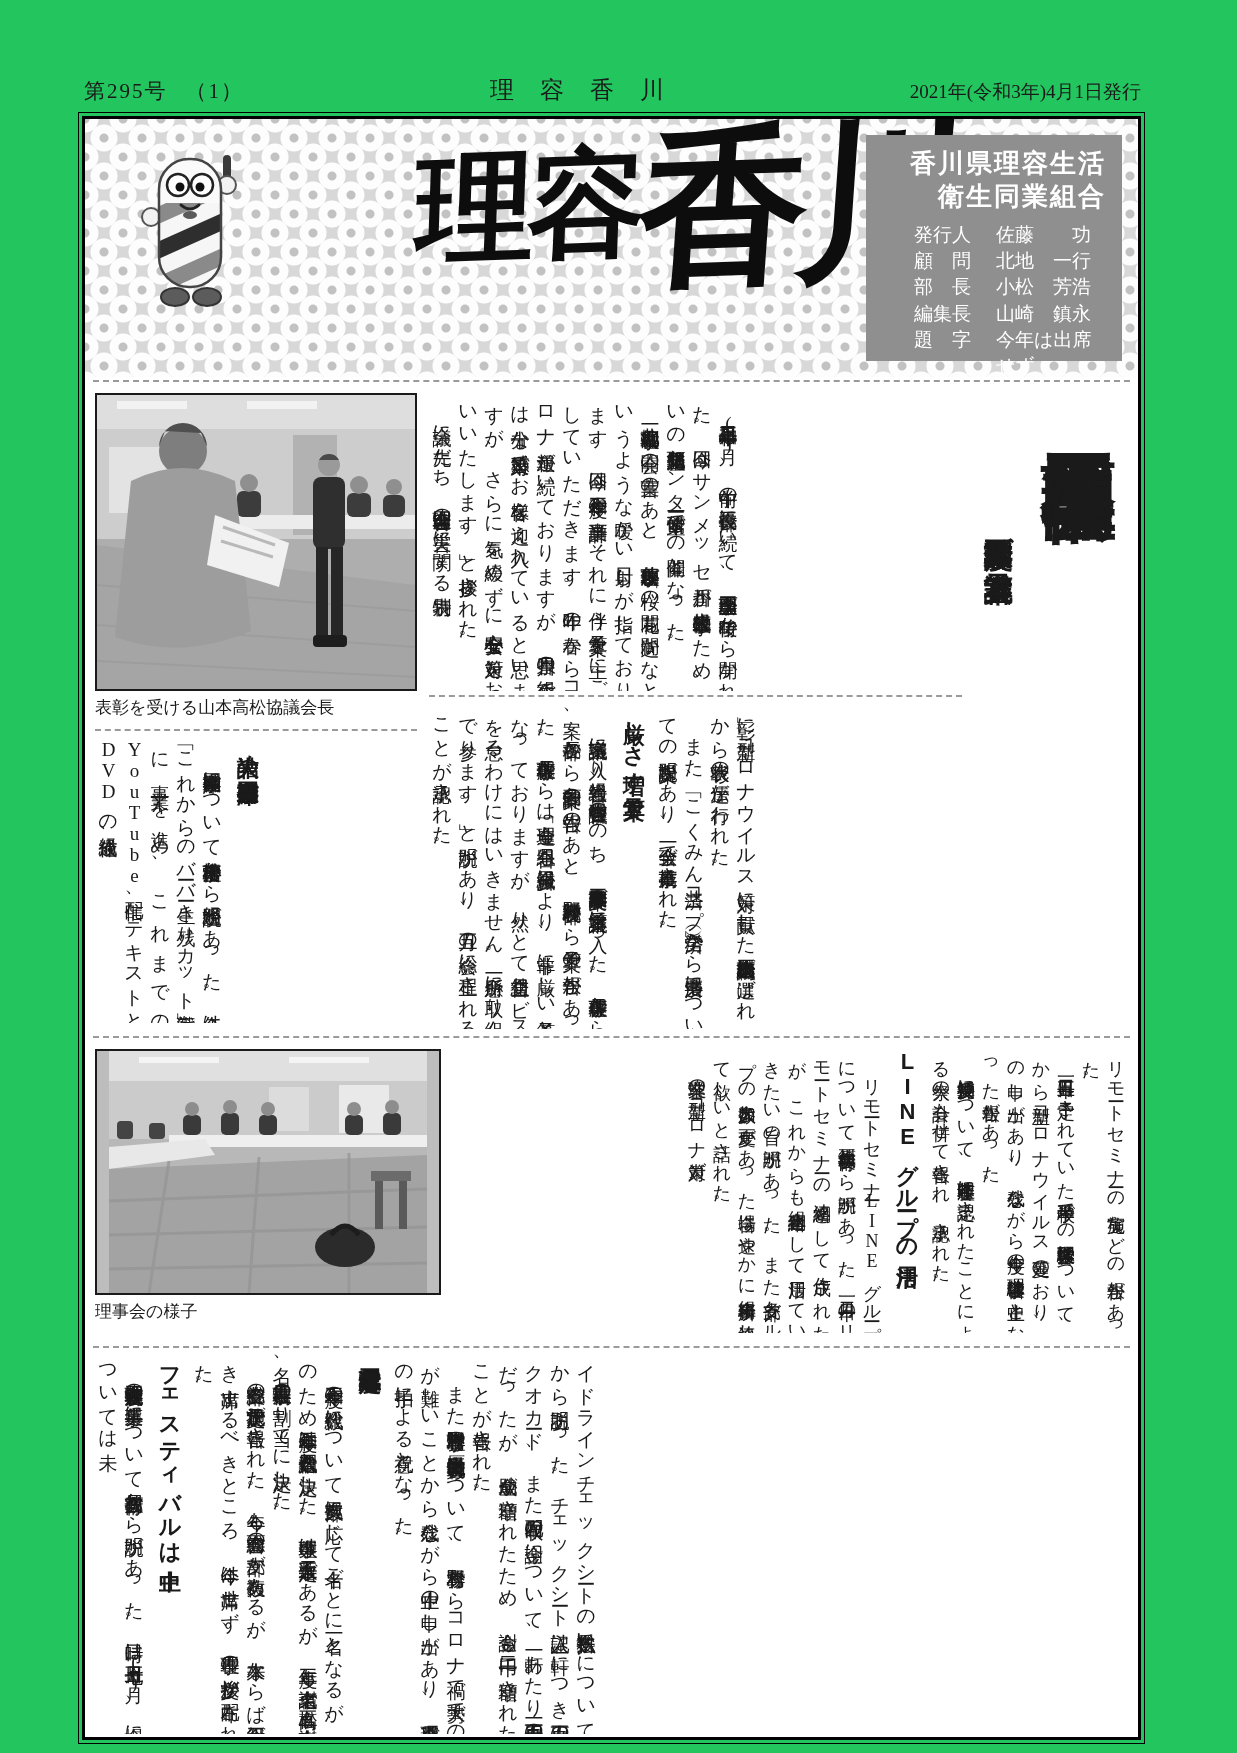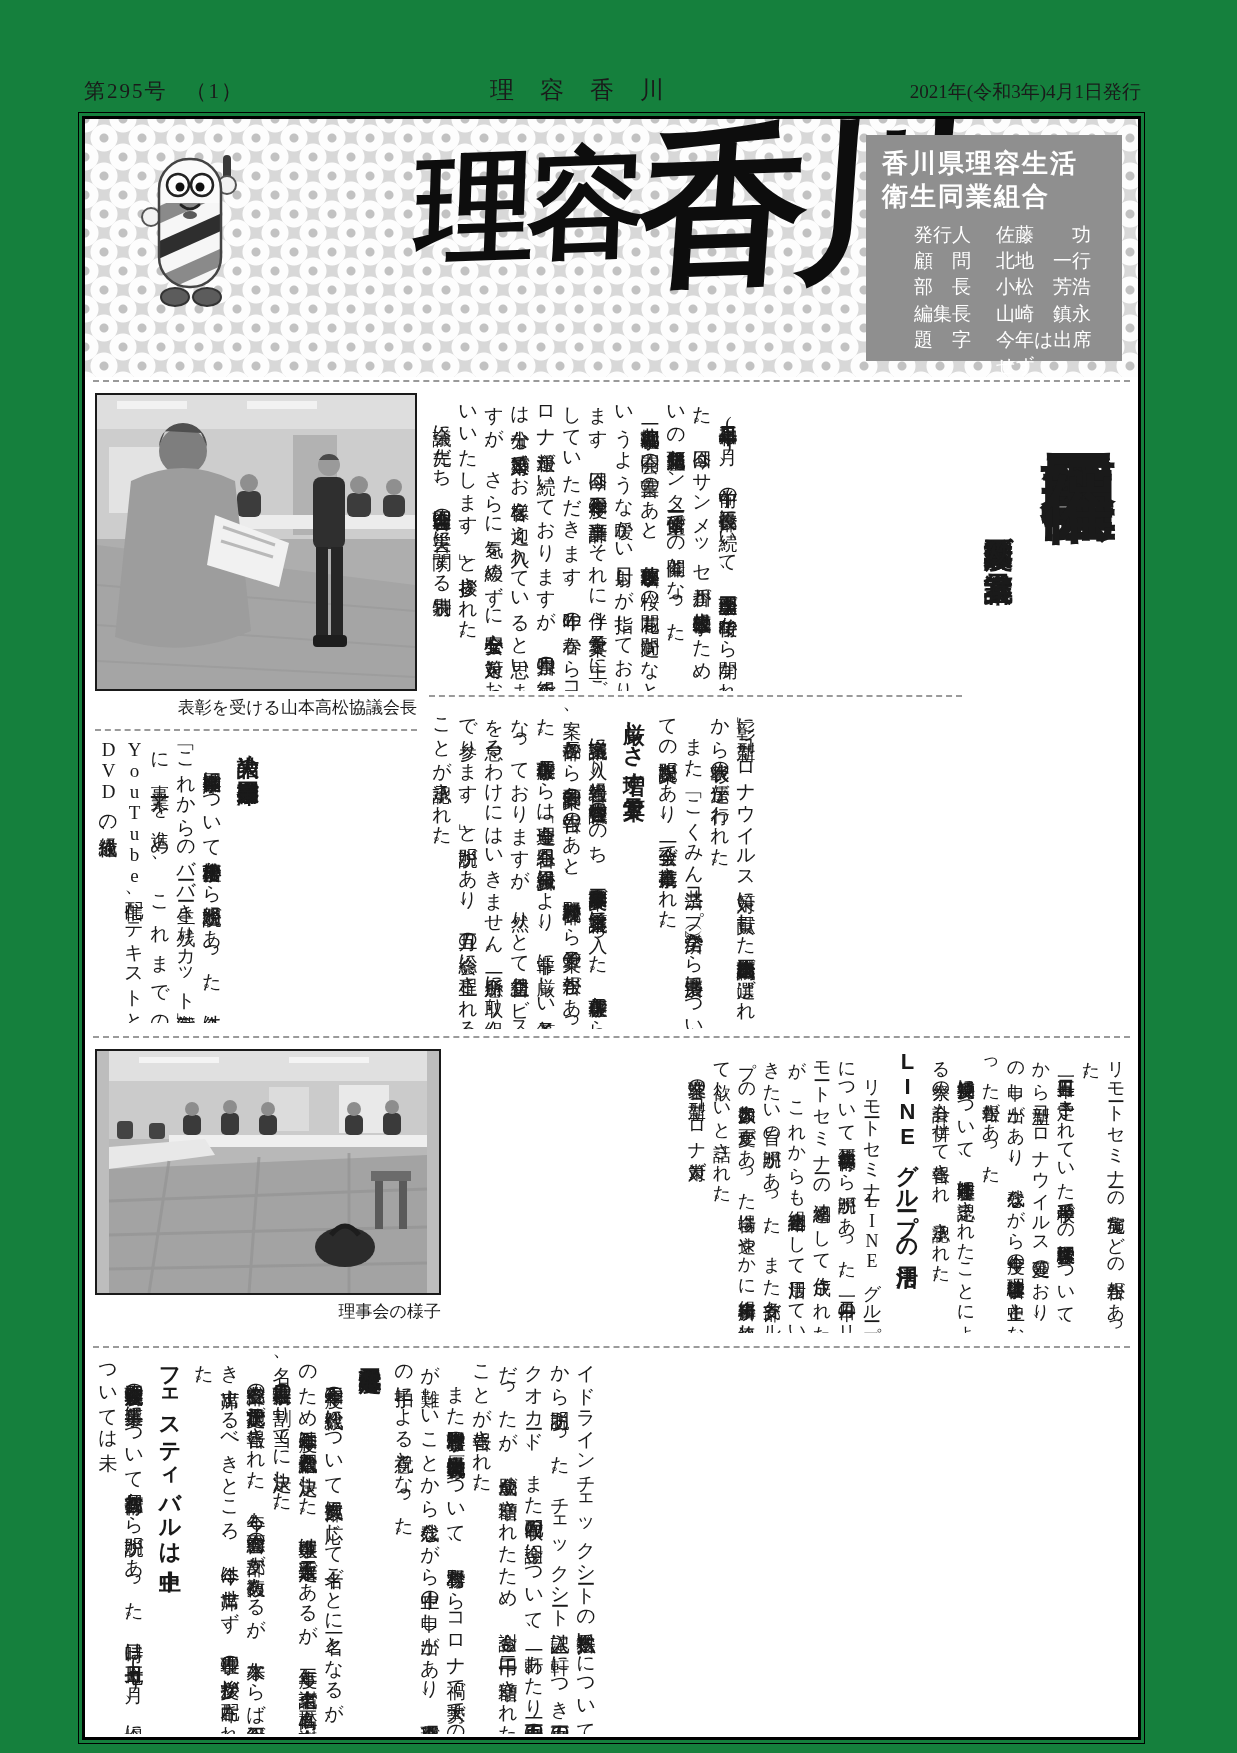--- a/index.html
+++ b/index.html
@@ -1,18 +1,18 @@
 <!DOCTYPE html>
 <html lang="ja"><head>
 <meta charset="utf-8">
 <style>
   * { box-sizing: border-box; margin: 0; padding: 0; }
   html,body { width:1237px; height:1753px; background:#f5f5f3; }
   body { font-family:"Liberation Serif", serif; color:#1a1a1a; position:relative; }
-  .page { position:absolute; inset:0; background:#15803d; }
+  .page { position:absolute; inset:0; background:#22c55e; }
 
   
   .topline { position:absolute; left:84px; right:96px; top:74px; display:flex;
              justify-content:space-between; align-items:baseline; font-size:21px; }
   .topline .issue { letter-spacing:2px; }
   .topline .issue .pageno { margin-left:18px; }
   .topline .ptitle { font-size:24px; letter-spacing:26px; text-indent:26px; }
   .topline .pdate { font-size:19px; }
 
   
@@ -28,21 +28,21 @@
       radial-gradient(circle, #c2c2c2 0 4px, #fdfdfd 5px 13px, rgba(0,0,0,0) 14px);
     background-size:38px 38px; background-position:0 0, 19px 19px; }
   .mascot { position:absolute; left:52px; top:18px; width:106px; height:200px; }
   .calli { position:absolute; left:330px; top:6px; display:flex; align-items:flex-end;
            transform:rotate(-2deg); color:#0d0d0d; font-weight:bold; white-space:nowrap; }
   .calli .c1 { font-size:118px; letter-spacing:-6px; transform:skewX(-4deg); line-height:1; padding-bottom:34px;}
   .calli .c2 { font-size:170px; letter-spacing:-10px; transform:skewX(-6deg); line-height:1; }
   .orgbox { position:absolute; right:16px; top:16px; width:256px; height:226px;
             background:#8f8f8f; color:#fff; padding:12px 16px 8px;
             font-family:"Liberation Sans", sans-serif; }
-  .orgbox .orgname { text-align:left; font-size:26px; font-weight:bold; line-height:1.25; letter-spacing:2px; }
+  .orgbox .orgname { text-align:right; font-size:26px; font-weight:bold; line-height:1.25; letter-spacing:2px; }
   .staff { margin-top:10px; font-size:19px; }
   .staff .row { display:flex; line-height:1.38; }
   .staff .role { width:82px;margin-left:32px; }
   .staff .name { flex:1; }
 
   
   .rule { border-top:2px dashed #9a9a9a; margin:3px 8px; height:0; }
   .rule-in { border-top:2px dashed #9a9a9a; margin:4px 0 8px; height:0; }
 
   
@@ -50,21 +50,21 @@
   .vflow p { font-size:19px; line-height:26px; text-align:justify; white-space:pre-line; }
   .vflow h3 { font-family:"Liberation Sans", sans-serif; font-size:22px; font-weight:bold;
               line-height:30px; margin-left:8px; margin-right:6px; }
 
   
   .band1 { display:flex; gap:12px; padding:8px 10px 4px; height:648px; }
   .b1-left { width:322px; }
   .photo { border:2px solid #1a1a1a; background:#bdbdbd; overflow:hidden; }
   .photo svg { display:block; width:100%; height:100%; }
   .photo1 { height:298px; }
-  .caption { text-align:right; font-size:17px; padding:5px 0 6px; }
+  .caption { text-align:left; font-size:17px; padding:5px 0 6px; }
   .ozume { height:284px; }
   .b1-right { flex:1; display:flex; gap:6px; }
   .stories { flex:1; }
   .storyA { height:298px; }
   .storyB { height:324px; }
   .subheadcol { width:50px; writing-mode:vertical-rl; text-orientation:upright;
                 font-family:"Liberation Sans", sans-serif; font-size:29px; font-weight:bold;
                 padding-top:124px; line-height:1.35; }
   .headlinecol { width:104px; writing-mode:vertical-rl; text-orientation:upright;
                  font-family:"Liberation Sans", sans-serif; font-size:75px; font-weight:900;

